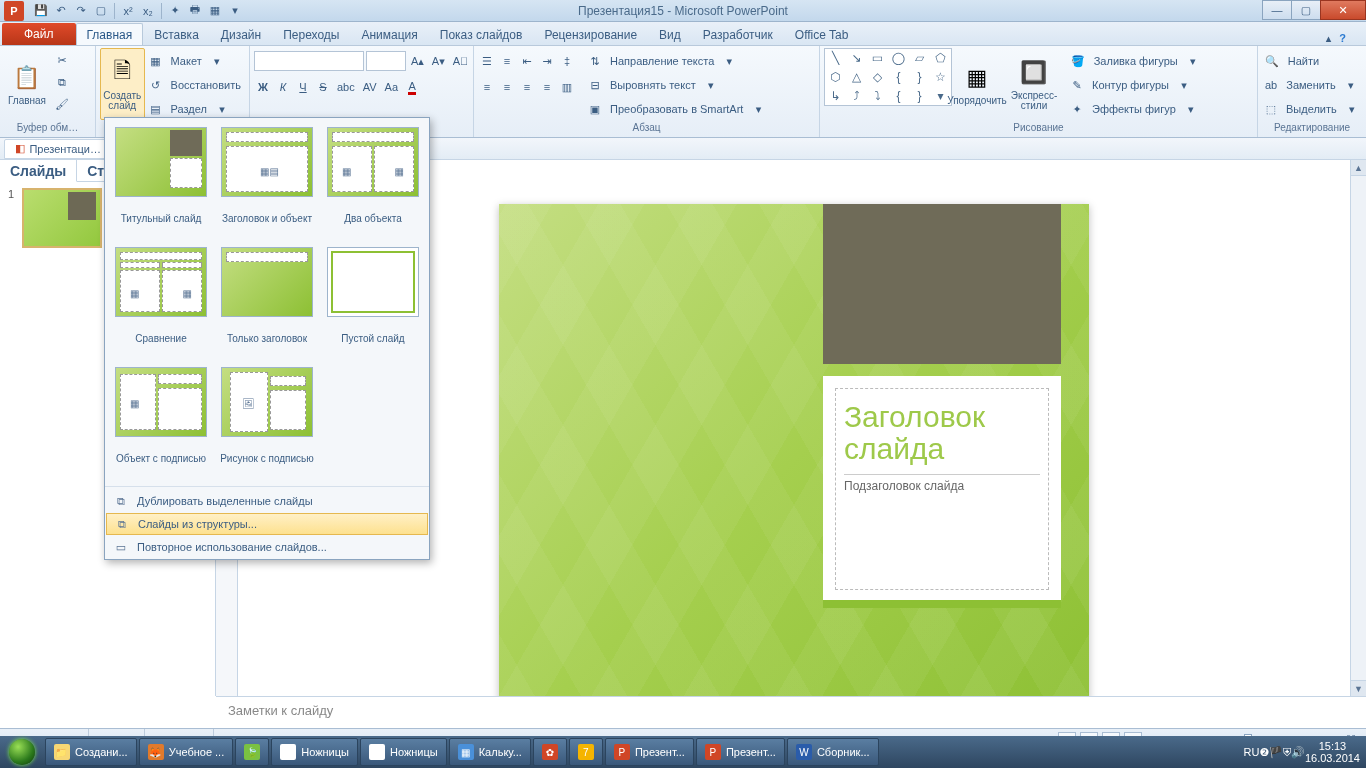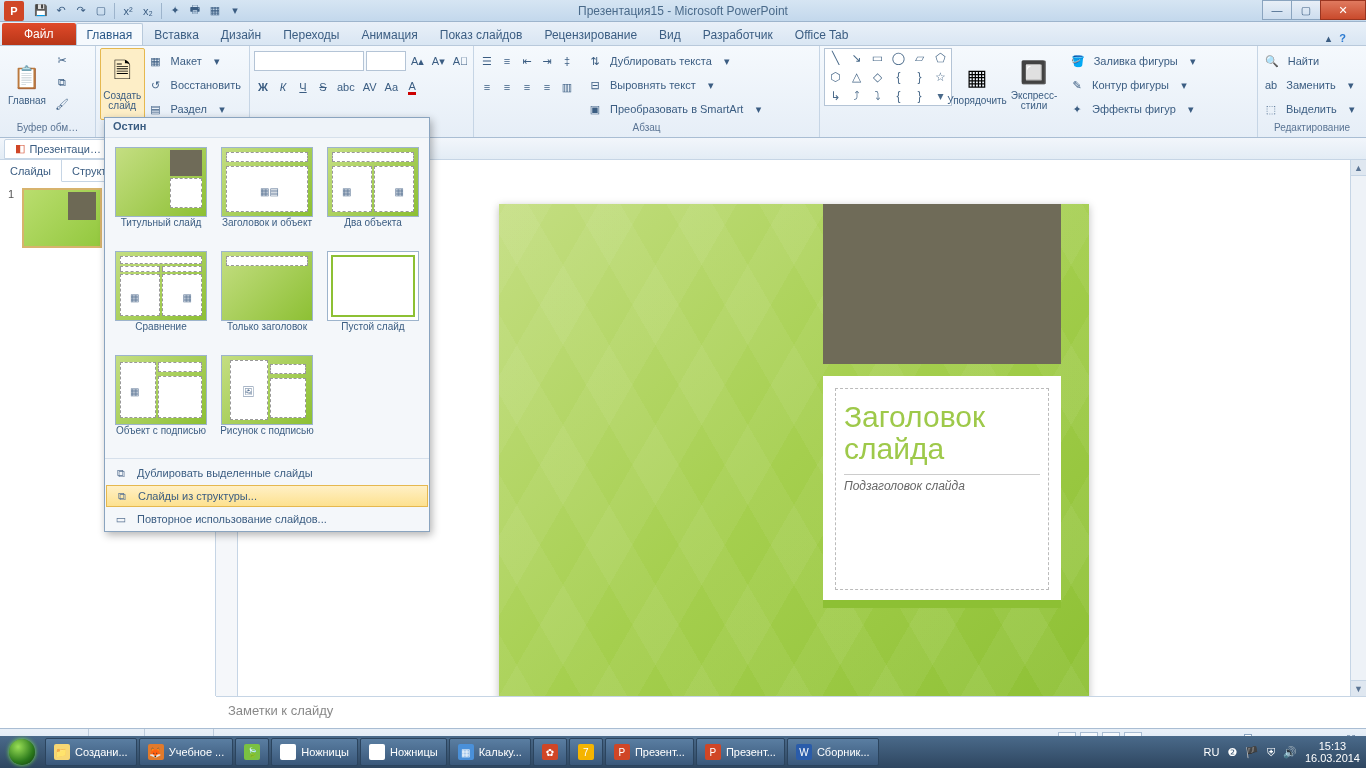--- a/index.html
+++ b/index.html
@@ -42,40 +42,40 @@
 .shape-gallery .sh { display: flex; align-items: center; justify-content: center; color: #4a6a8a; font-size: 12px; cursor: pointer; }
 
 
 .doctabs { height: 22px; background: linear-gradient(#f2f6fb,#e3ecf5); border-bottom: 1px solid #c6d5e5; display: flex; align-items: center; padding-left: 4px; }
 .doctab { height: 20px; padding: 0 10px; border: 1px solid #c6d5e5; background: #fff; display: flex; align-items: center; gap: 4px; font-size: 11px; color: #3b5d82; border-radius: 2px 2px 0 0; }
 
 
 .main { display: flex; height: 536px; position: relative; }
 .left-pane { width: 216px; border-right: 1px solid #c6d5e5; background: #fff; display: flex; flex-direction: column; }
 .pane-tabs { height: 22px; border-bottom: 1px solid #c6d5e5; display: flex; }
-.ptab { padding: 0 10px; display: flex; align-items: center; font-size: 11px; color: #3b5d82; border-right: 1px solid #c6d5e5; cursor: pointer; }
+.ptab { padding: 0 10px; display: flex; align-items: center; font-size: 14px; color: #3b5d82; border-right: 1px solid #c6d5e5; cursor: pointer; font-weight: bold; }
 .ptab.active { background: #fff; border-bottom: 1px solid #fff; margin-bottom: -1px; }
 .thumb-area { flex: 1; padding: 6px 8px; overflow: auto; }
 .thumb-row { display: flex; gap: 4px; }
 .thumb-num { font-size: 11px; color: #555; width: 10px; }
 .thumb { width: 80px; height: 60px; border: 2px solid #d7b36d; background: linear-gradient(135deg,#b9dd6e,#93c83e); position: relative; }
 .thumb::after { content: ""; position: absolute; right: 4px; top: 2px; width: 28px; height: 28px; background: #6d6955; }
 
 .editor { flex: 1; background: #fff; position: relative; overflow: hidden; }
 .hruler { position: absolute; top: 0; left: 22px; right: 16px; height: 16px; background: #f5f7fa; border-bottom: 1px solid #c6d5e5; font-size: 8px; color: #6a7f97; display: flex; align-items: center; justify-content: center; }
 .vruler { position: absolute; top: 16px; left: 0; bottom: 0; width: 22px; background: #f5f7fa; border-right: 1px solid #c6d5e5; }
 .canvas-wrap { position: absolute; top: 16px; left: 22px; right: 16px; bottom: 0; background: #fff; display: flex; align-items: flex-start; justify-content: center; padding-top: 28px; }
 .slide { width: 590px; height: 510px; background: linear-gradient(135deg,#c4de82 0%, #a5cf4e 50%, #8dc034 100%); box-shadow: 0 2px 8px rgba(0,0,0,.25); position: relative; }
 .slide .hex { position: absolute; inset: 0; background: repeating-linear-gradient(60deg, rgba(255,255,255,.05) 0 40px, transparent 40px 80px), repeating-linear-gradient(-60deg, rgba(255,255,255,.05) 0 40px, transparent 40px 80px); }
 .slide .blk { position: absolute; right: 28px; top: 0; width: 238px; height: 160px; background: #6f6b58; }
 .slide .card { position: absolute; right: 28px; top: 172px; width: 238px; height: 232px; background: #fff; }
 .slide .card-inner { position: absolute; left: 12px; right: 12px; top: 12px; bottom: 18px; border: 1px dashed #bbb; padding: 12px 8px; }
 .slide .card-bar { position: absolute; left: 0; right: 0; bottom: 0; height: 8px; background: #8dc034; }
 .slide .title { font-size: 30px; color: #9ec94a; font-weight: 300; line-height: 1.05; }
-.slide .subtitle { font-size: 12px; color: #666; margin-top: 10px; border-top: 1px solid #ccc; padding-top: 4px; font-style: italic; }
+.slide .subtitle { font-size: 12px; color: #666; margin-top: 10px; border-top: 1px solid #ccc; padding-top: 4px; }
 .vscroll { position: absolute; right: 0; top: 0; bottom: 0; width: 16px; background: #eef2f7; border-left: 1px solid #c6d5e5; }
 .vscroll .sbtn { height: 16px; background: #dfe7f0; border-bottom: 1px solid #c6d5e5; display: flex; align-items: center; justify-content: center; color: #5a7494; font-size: 9px; }
 .vscroll .sbtn.bot { position: absolute; bottom: 0; left: 0; right: 0; border-top: 1px solid #c6d5e5; border-bottom: none; }
 
 
 .notes { height: 32px; border-top: 1px solid #c6d5e5; background: #fff; padding: 6px 12px; font-size: 13px; color: #888; margin-left: 216px; }
 
 
 .statusbar { height: 22px; background: linear-gradient(#e9f0f8,#d6e5f3); border-top: 1px solid #a9bdd3; display: flex; align-items: center; padding: 0 6px; font-size: 11px; color: #3b5d82; }
 .statusbar .seg { padding: 0 8px; border-right: 1px solid #bcccdd; height: 100%; display: flex; align-items: center; gap: 4px; }
@@ -84,31 +84,31 @@
 .zoom-slider { width: 110px; height: 4px; background: #bcccdd; position: relative; margin: 0 6px; }
 .zoom-slider .knob { position: absolute; left: 40%; top: -4px; width: 8px; height: 12px; background: #fff; border: 1px solid #8aa4bf; }
 
 
 .taskbar { position: absolute; bottom: 0; left: 0; right: 0; height: 32px; background: linear-gradient(#4a6a8a,#2e4660); display: flex; align-items: center; }
 .start { width: 44px; height: 32px; display: flex; align-items: center; justify-content: center; }
 .start .orb { width: 26px; height: 26px; border-radius: 50%; background: radial-gradient(circle at 35% 30%, #9adf56, #2c7a1c 60%, #0c3a06); box-shadow: 0 0 4px #7eea4a; }
 .task { height: 28px; margin: 2px 1px; padding: 0 8px; display: flex; align-items: center; gap: 5px; background: linear-gradient(#5a7ea2,#3a587a); border: 1px solid #2b445e; border-radius: 2px; color: #fff; font-size: 11px; cursor: pointer; max-width: 114px; }
 .task .ti { width: 16px; height: 16px; background: #fff; border-radius: 2px; display: flex; align-items: center; justify-content: center; font-size: 10px; }
 .task .tl { white-space: nowrap; overflow: hidden; text-overflow: ellipsis; }
-.tray { margin-left: auto; display: flex; align-items: center; gap: 8px; color: #fff; padding: 0 6px; font-size: 11px; }
+.tray { margin-left: auto; display: flex; align-items: center; color: #fff; padding: 0 6px; font-size: 11px; }
 .tray .clock { text-align: center; line-height: 1.1; }
 
 
 .gallery { position: absolute; left: 104px; top: 117px; width: 326px; background: #f4f7fa; border: 1px solid #8aa4bf; box-shadow: 2px 3px 8px rgba(0,0,0,.3); z-index: 50; }
 .gallery-hdr { height: 20px; padding: 2px 8px; font-size: 11px; font-weight: bold; color: #3b5d82; background: #eef3f9; border-bottom: 1px solid #d6e0eb; }
 .gallery-grid { display: grid; grid-template-columns: repeat(3, 1fr); gap: 6px 6px; padding: 6px; }
 .gitem { display: flex; flex-direction: column; align-items: center; cursor: pointer; border: 1px solid transparent; padding: 2px; }
 .gthumb { width: 92px; height: 70px; background: linear-gradient(135deg,#c4de82,#8dc034); border: 1px solid #9db4cc; position: relative; }
 .gthumb .ph { position: absolute; background: #fff; border: 1px dashed #999; }
-.glbl { font-size: 10px; color: #3b5d82; text-align: center; margin-top: 0; line-height: 1.1; height: 22px; }
+.glbl { font-size: 10px; color: #3b5d82; text-align: center; margin-top: 16px; line-height: 1.1; height: 22px; }
 .gallery-sep { height: 1px; background: #d6e0eb; margin: 2px 0; }
 .gmenu { display: flex; align-items: center; height: 24px; padding: 0 8px; gap: 8px; font-size: 11px; color: #3b5d82; cursor: pointer; }
 .gmenu:hover, .gmenu.hov { background: linear-gradient(#fff0c6,#fde18f); border: 1px solid #e5b84f; margin: 0 1px; padding: 0 7px; height: 22px; }
 .gmenu .mi { width: 16px; height: 16px; display: flex; align-items: center; justify-content: center; color: #5a7494; }
 
 
 .gthumb.l1 .ph1 { right: 4px; top: 2px; width: 32px; height: 26px; background: #6f6b58; border: none; }
 .gthumb.l1 .ph2 { right: 4px; top: 30px; width: 32px; height: 30px; }
 .gthumb.l2 .ph1 { left: 4px; right: 4px; top: 4px; height: 10px; }
 .gthumb.l2 .ph2 { left: 4px; right: 4px; top: 18px; bottom: 4px; }
@@ -270,21 +270,21 @@
           <span class="small-btn">≡</span>
           <span class="small-btn">≡</span>
           <span class="small-btn">≡</span>
           <span class="small-btn">≡</span>
           <span class="small-btn">▥</span>
         </div>
       </div>
       <div class="col" style="margin-left:8px">
         <div class="small-row">
             <span class="small-btn">⇅</span>
-            <span class="small-label">Дублировать текста</span>
+            <span class="small-label">Направление текста</span>
             <span class="small-btn">▾</span>
           </div>
         <div class="small-row">
             <span class="small-btn">⊟</span>
             <span class="small-label">Выровнять текст</span>
             <span class="small-btn">▾</span>
           </div>
         <div class="small-row">
             <span class="small-btn">▣</span>
             <span class="small-label">Преобразовать в SmartArt</span>
@@ -336,20 +336,21 @@
             <span class="small-label">Контур фигуры</span>
             <span class="small-btn">▾</span>
           </div>
         <div class="small-row">
             <span class="small-btn">✦</span>
             <span class="small-label">Эффекты фигур</span>
             <span class="small-btn">▾</span>
           </div>
       </div>
     </div>
+    <div class="rgroup-label">Рисование</div>
   </div>
 
   <div class="rgroup" style="flex:1;border-right:none">
     <div class="rgroup-body">
       <div class="col">
         <div class="small-row">
             <span class="small-btn">🔍</span>
             <span class="small-label">Найти</span>
           </div>
         <div class="small-row">
@@ -430,21 +431,20 @@
     <span class="small-btn">−</span>
     <div class="zoom-slider">
         <div class="knob"></div>
       </div>
     <span class="small-btn">+</span>
     <span class="small-btn">⛶</span>
   </div>
 </div>
 
 <div class="gallery">
-  <div class="gallery-hdr">Остин</div>
   <div class="gallery-grid">
     <div class="gitem">
         <div class="gthumb l1">
           <div class="ph ph1"></div>
           <div class="ph ph2"></div>
         </div>
         <div class="glbl">Титульный слайд</div>
       </div>
     <div class="gitem">
         <div class="gthumb l2">

